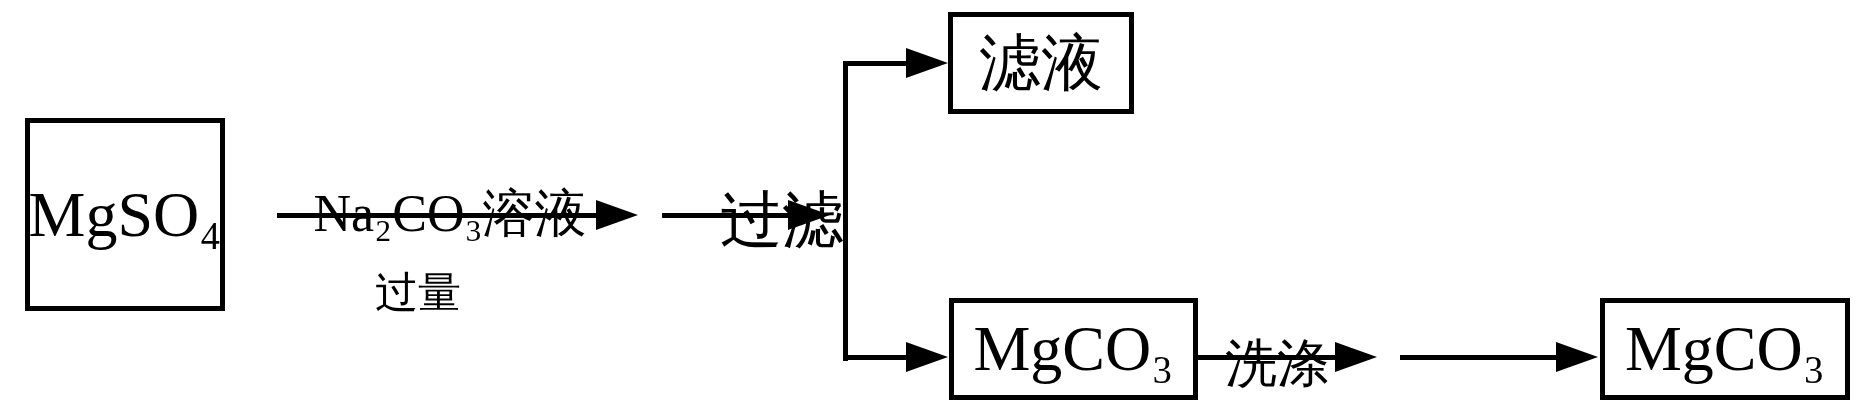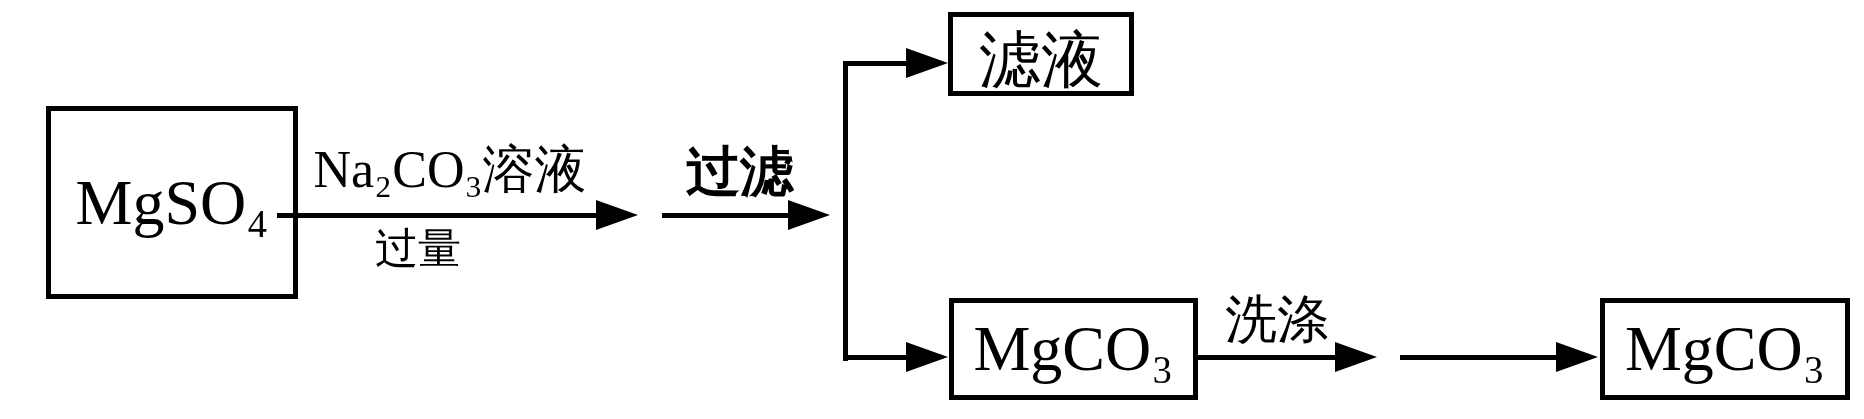--- a/index.html
+++ b/index.html
@@ -55,45 +55,46 @@
     border-width: 15px 0 15px 42px;
     border-color: transparent transparent transparent #000000;
   }
   .lbl {
     position: absolute;
     transform: translateX(-50%);
     font-size: 52px;
     line-height: 1.05;
     white-space: nowrap;
     text-align: left;
+    margin-top: 44px;
   }
 </style>
 </head>
 <body>
 
 <div id="canvas">
 
-  <div class="box" style="left:25px; top:106px; width:252px; height:193px;margin-left:21px;">
+  <div class="box" style="left:25px; top:118px; width:200px; height:193px;">
     <div class="formula">MgSO₄</div>
   </div>
 
   <div class="hline" style="left:277px; top:213px; width:321px;"></div>
   <div class="ah" style="left:596px; top:200px;"></div>
   <div class="lbl" style="left:450px; top:143px;">Na₂CO₃溶液</div>
   <div class="lbl" style="left:418px; top:226px; font-size:43px;">过量</div>
 
   <div class="hline" style="left:662px; top:213px; width:126px;"></div>
   <div class="ah" style="left:788px; top:200px;"></div>
-  <div class="lbl" style="left:740px; top:144px; font-size:54px;font-weight:bold;">过滤</div>
+  <div class="lbl" style="left:782px; top:144px; font-size:62px;">过滤</div>
 
   <div class="vline" style="left:843px; top:61px; height:300px;"></div>
 
   <div class="hline" style="left:843px; top:61px; width:65px;"></div>
   <div class="ah" style="left:906px; top:48px;"></div>
-  <div class="box" style="left:948px; top:12px; width:186px; height:84px;justify-content:flex-end;">
+  <div class="box" style="left:948px; top:12px; width:186px; height:102px;">
     <div class="cjk-big">滤液</div>
   </div>
 
   <div class="hline" style="left:843px; top:355px; width:65px;"></div>
   <div class="ah" style="left:906px; top:342px;"></div>
   <div class="box" style="left:949px; top:298px; width:249px; height:102px;">
     <div class="formula" style="line-height:1.0;">MgCO₃</div>
   </div>
 
   <div class="hline" style="left:1198px; top:355px; width:139px;"></div>

